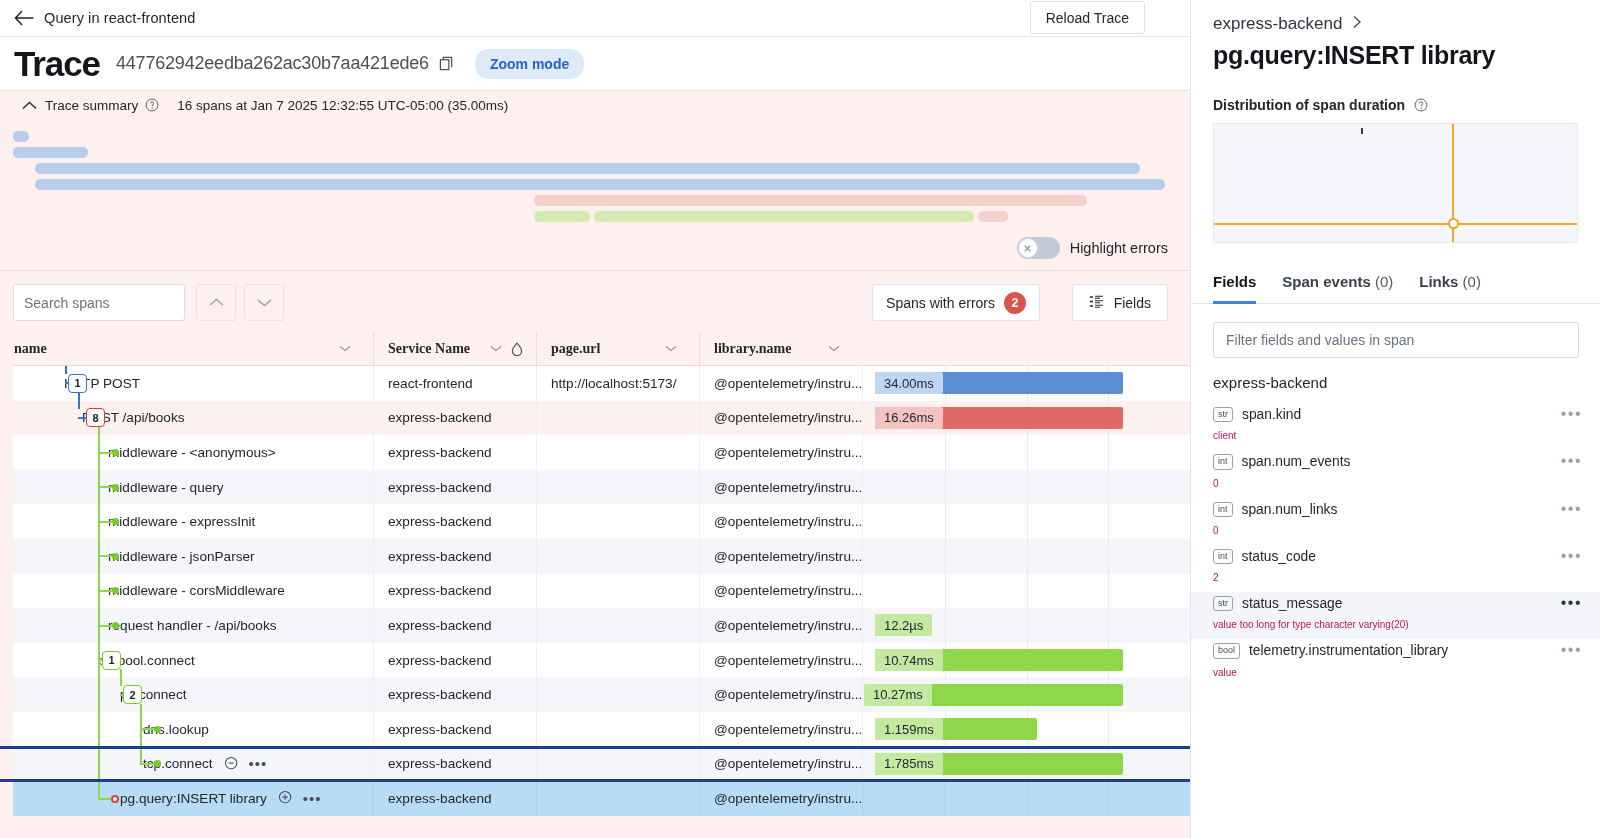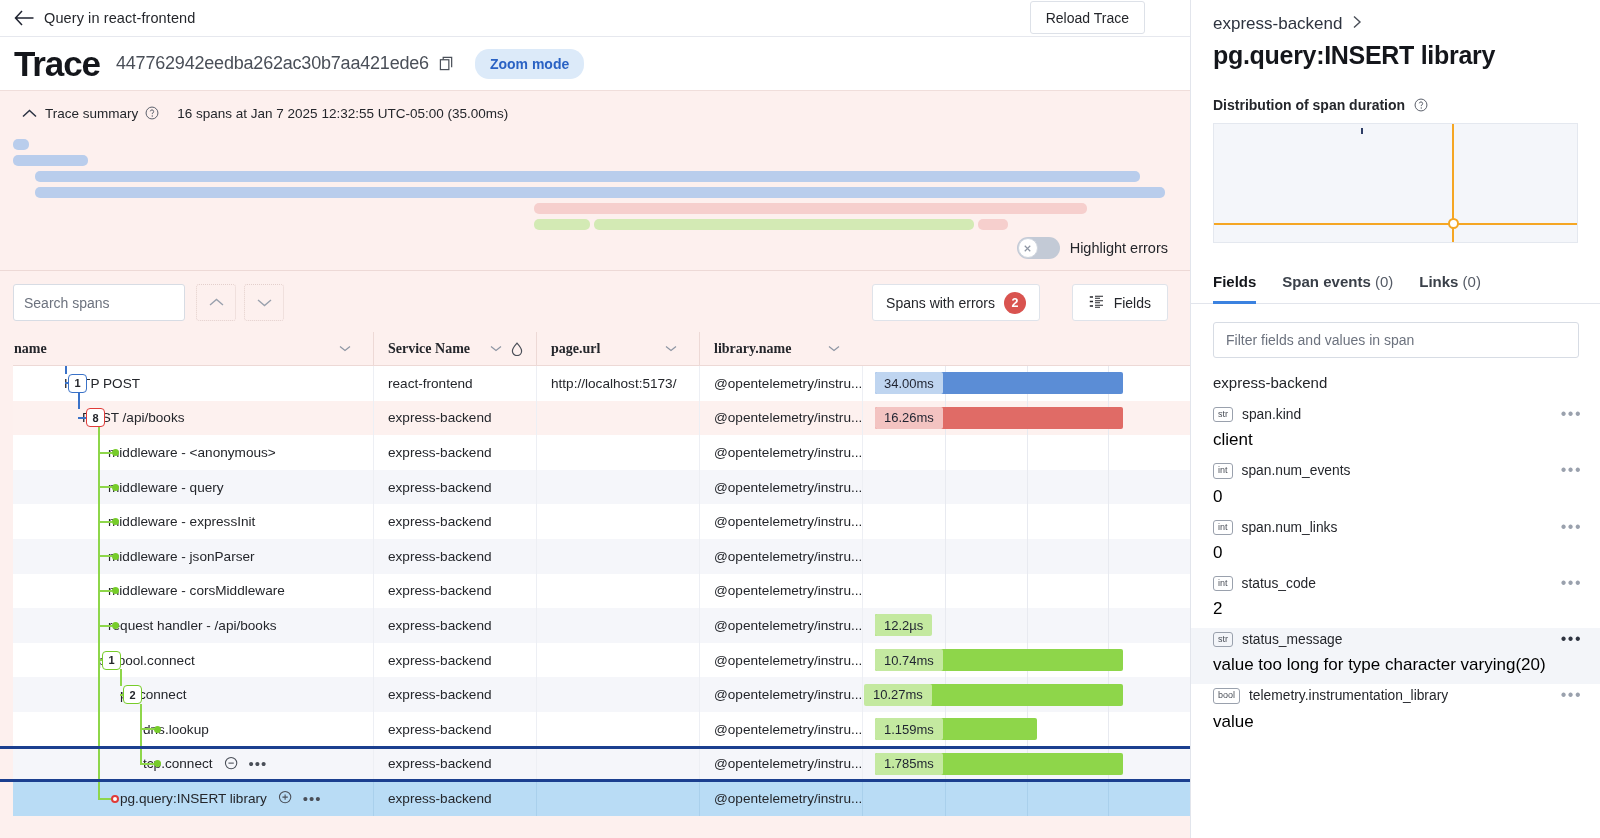--- a/index.html
+++ b/index.html
@@ -56,21 +56,21 @@
   }
   .zoom-mode {
     margin-left: 20px; background: #dceaf9; color: #2a62c4;
     font-size: 14px; font-weight: 600; border: none; border-radius: 14px;
     padding: 7px 15px; cursor: pointer; font-family: inherit;
   }
 
   
   .summary-row {
     height: 28px; display: flex; align-items: center; padding-left: 22px;
-    margin-top: 8px; font-size: 13.5px; color: #24262b;
+    margin-top: 0; font-size: 13.5px; color: #24262b;
   }
   .chev-up { margin-right: 8px; color: #2a3242; display: flex; cursor: pointer;}
   .summary-label { font-weight: 400; }
   .q-icon {
     display: inline-flex; margin-left: 7px; margin-right: 18px;
     color: #555b66; cursor: pointer;
   }
   .summary-meta { color: #24262b; }
 
   
@@ -277,21 +277,21 @@
   .field.hl { background: #f3f5f9; }
   .field-key {
     display: flex; align-items: center; gap: 9px; padding: 4px 22px 3px 22px;
     font-size: 13.8px; color: #24262b;
   }
   .type-badge {
     border: 1px solid #9aa1ad; border-radius: 3px; font-size: 9px;
     color: #4a4f58; padding: 1px 4px; line-height: 1.25;
     font-family: "Liberation Sans", sans-serif;
   }
-  .field-val { padding: 5px 7px 9px 22px; font-size: 17px; color: #000000; }
+  .field-val { padding: 5px 7px 9px 22px; font-size: 10px; color: #be185d; }
   .kebab {
     position: absolute; right: 18px; top: 3px; color: #9aa1ad;
     font-size: 16px; letter-spacing: 1.5px; cursor: pointer; line-height: 1;
   }
   .field.hl .kebab { color: #2e3440; }
 </style>
 </head>
 <body>
 
 <div class="app">

